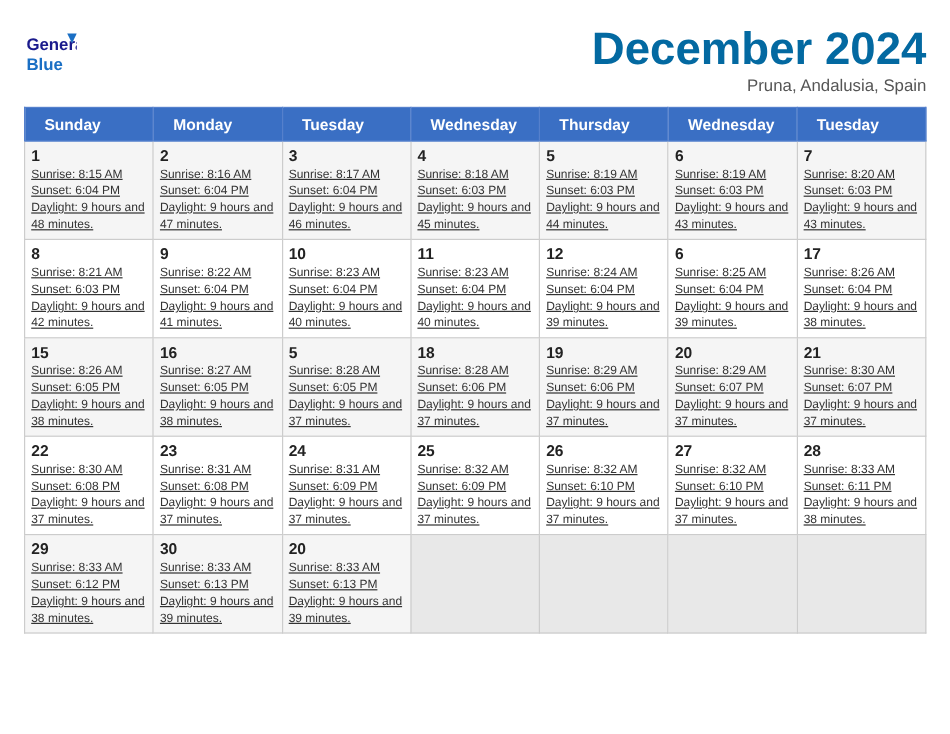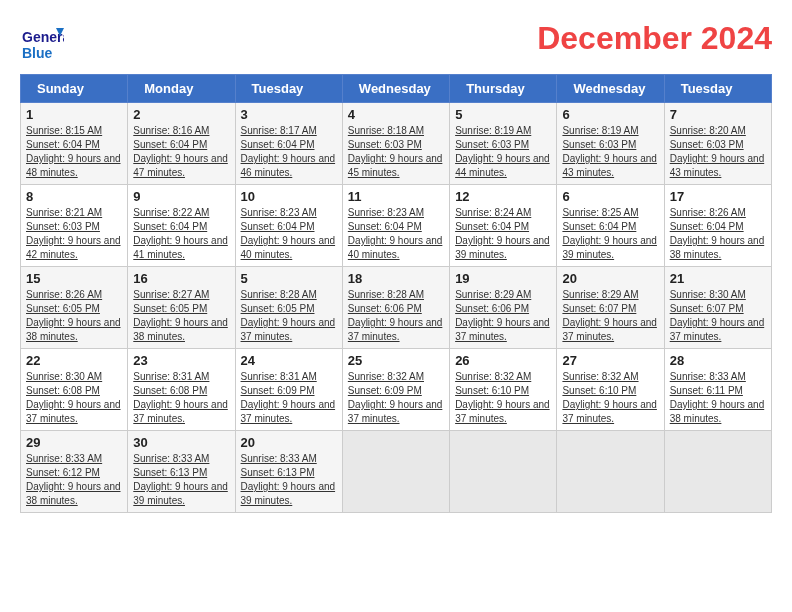--- a/index.html
+++ b/index.html
@@ -25,23 +25,23 @@
     }
     .logo-icon {
       width: 44px;
       height: 44px;
       margin-right: 4px;
     }
     .title-block {
       text-align: right;
     }
     .month-title {
-      font-size: 32px;
+      font-size: 38px;
       font-weight: bold;
-      color: #ef4444;
+      color: #0369a1;
     }
     .location {
       font-size: 14px;
       color: #555;
     }
     table {
       width: 100%;
       border-collapse: collapse;
       font-size: 11px;
     }
@@ -91,20 +91,21 @@
 <div class="header">
   <div class="logo">
     <svg class="logo-icon" viewBox="0 0 44 44" xmlns="http://www.w3.org/2000/svg">
       <text x="2" y="22" font-size="14" font-weight="bold" fill="#1a1a8c" font-family="Arial">General</text>
       <text x="2" y="38" font-size="14" font-weight="bold" fill="#1a6fc4" font-family="Arial">Blue</text>
       <polygon points="36,8 44,8 40,16" fill="#1a6fc4"></polygon>
     </svg>
   </div>
   <div class="title-block">
     <div class="month-title">December 2024</div>
+    <div class="location">Pruna, Andalusia, Spain</div>
   </div>
 </div>
 
 <table>
   <thead>
     <tr id="days-header">
         <th>Sunday</th>
         <th>Monday</th>
         <th>Tuesday</th>
         <th>Wednesday</th>

